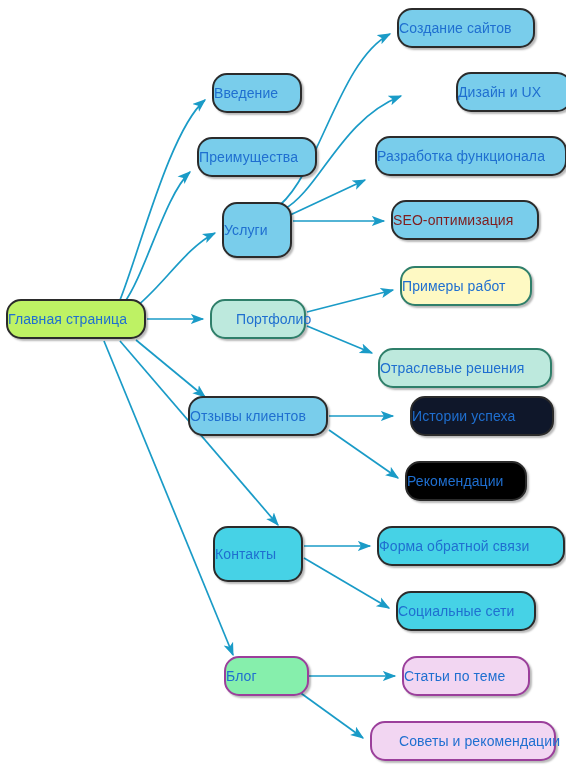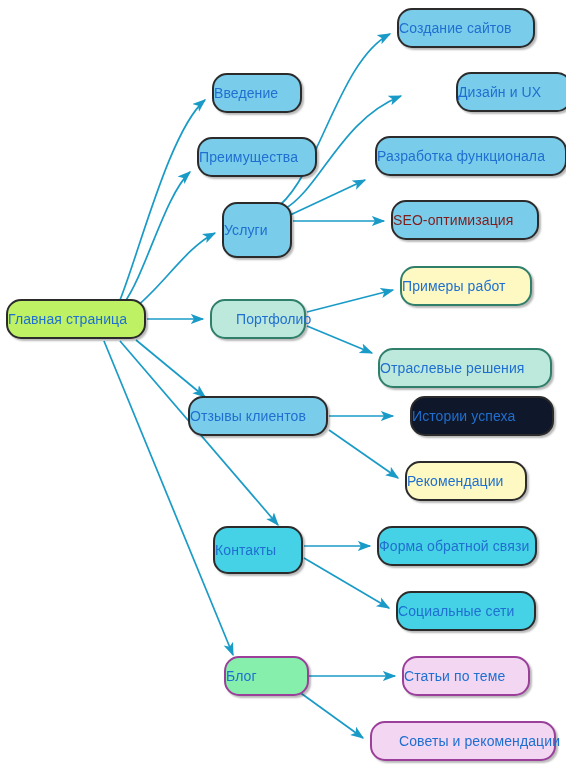--- a/index.html
+++ b/index.html
@@ -109,27 +109,27 @@
       </div>
       <div class="node" style="left: 378px; top: 331px; width: 174px; height: 40px; background: rgb(189, 233, 221); border-color: rgb(47, 127, 106); color: rgb(31, 111, 208); margin-top: 17px;">
         <span class="node-label">Отраслевые решения</span>
       </div>
       <div class="node" style="left: 188px; top: 396px; width: 140px; height: 40px; background: rgb(121, 205, 235); border-color: rgb(43, 43, 43); color: rgb(31, 111, 208);">
         <span class="node-label">Отзывы клиентов</span>
       </div>
       <div class="node" style="left: 410px; top: 396px; width: 144px; height: 40px; background: #0f172a; border-color: rgb(43, 43, 43); color: rgb(31, 111, 208);">
         <span class="node-label">Истории успеха</span>
       </div>
-      <div class="node" style="left: 405px; top: 461px; width: 122px; height: 40px; background: #fef9c3; border-color: rgb(43, 43, 43); color: rgb(31, 111, 208);">
+      <div class="node" style="left: 405px; top: 461px; width: 122px; height: 40px; background: #000000; border-color: rgb(43, 43, 43); color: rgb(31, 111, 208);">
         <span class="node-label">Рекомендации</span>
       </div>
-      <div class="node" style="left: 213px; top: 526px; width: 90px; height: 48px; background: rgb(70, 210, 230); border-color: rgb(43, 43, 43); color: rgb(31, 111, 208);">
+      <div class="node" style="left: 213px; top: 526px; width: 90px; height: 56px; background: rgb(70, 210, 230); border-color: rgb(43, 43, 43); color: rgb(31, 111, 208);">
         <span class="node-label">Контакты</span>
       </div>
-      <div class="node" style="left: 377px; top: 526px; width: 160px; height: 40px; background: rgb(70, 210, 230); border-color: rgb(43, 43, 43); color: rgb(31, 111, 208);">
+      <div class="node" style="left: 377px; top: 526px; width: 188px; height: 40px; background: rgb(70, 210, 230); border-color: rgb(43, 43, 43); color: rgb(31, 111, 208);">
         <span class="node-label">Форма обратной связи</span>
       </div>
       <div class="node" style="left: 396px; top: 591px; width: 140px; height: 40px; background: rgb(70, 210, 230); border-color: rgb(43, 43, 43); color: rgb(31, 111, 208);">
         <span class="node-label">Социальные сети</span>
       </div>
       <div class="node" style="left: 224px; top: 656px; width: 85px; height: 40px; background: #86efac; border-color: rgb(155, 63, 155); color: rgb(31, 111, 208);">
         <span class="node-label">Блог</span>
       </div>
       <div class="node" style="left: 402px; top: 656px; width: 128px; height: 40px; background: rgb(242, 214, 242); border-color: rgb(155, 63, 155); color: rgb(31, 111, 208);">
         <span class="node-label">Статьи по теме</span>

